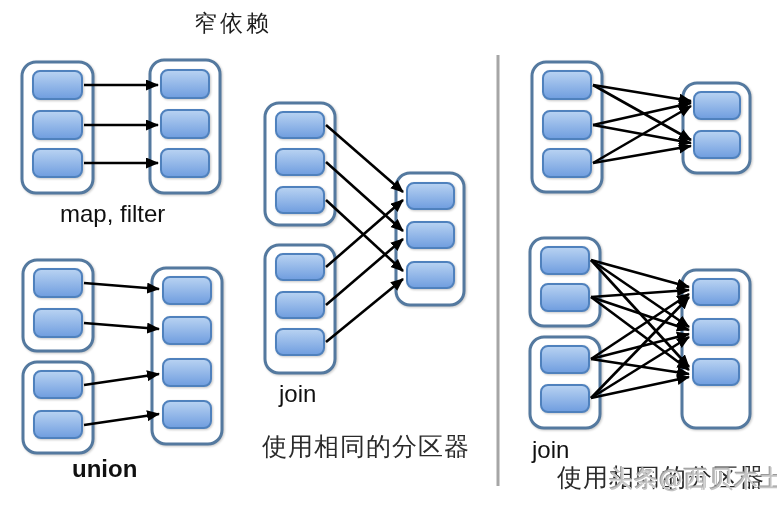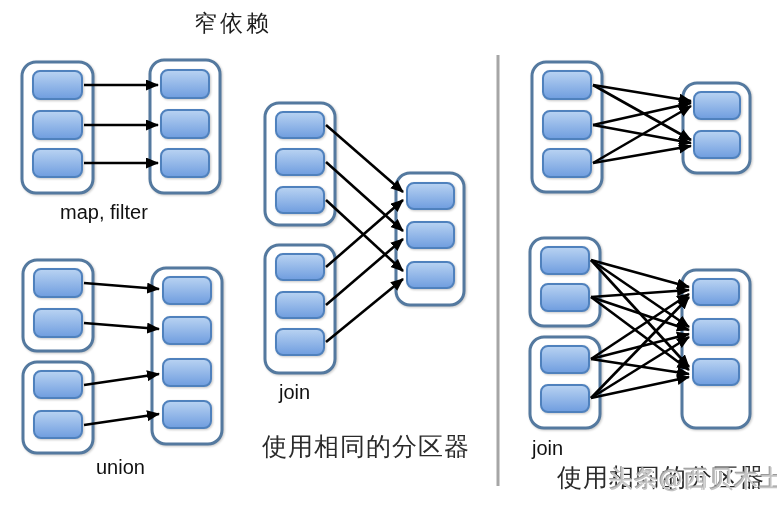--- a/index.html
+++ b/index.html
@@ -9,29 +9,29 @@
     font-family:"Liberation Sans","DejaVu Sans",sans-serif;
   }
   #stage{position:absolute;left:0;top:0;width:777px;height:496px;}
   #diagram{position:absolute;left:0;top:0;}
   .shadow{filter:drop-shadow(1.5px 1.5px 1px rgba(0,0,0,0.22));}
   .lbl{position:absolute;color:#141414;white-space:nowrap;line-height:1.1;}
   .cn-title{
     font-family:"DejaVu Serif","Liberation Serif",serif;
     font-size:23px;letter-spacing:3px;color:#1c1c1c;
   }
-  .op-label{font-size:20px;color:#101010;}
+  .op-label{font-size:24px;color:#101010;}
   .cn-caption{
     font-family:"DejaVu Serif","Liberation Serif",serif;
     font-size:25px;letter-spacing:1px;color:#2a2a2a;
   }
   #title-narrow{left:194px;top:11px;}
   #title-wide{left:601px;top:11px;}
   #lbl-map-filter{left:60px;top:201px;}
-  #lbl-union{left:96px;top:456px;}
+  #lbl-union{left:72px;top:456px;font-weight:bold;}
   #lbl-join-narrow{left:279px;top:381px;}
   #cap-join-narrow{left:262px;top:433px;}
   #lbl-groupbykey{left:569px;top:198px;font-size:23px;}
   #lbl-join-wide{left:532px;top:437px;}
   #cap-join-wide{left:557px;top:464px;}
   #watermark{
     left:609px;top:466px;
     font-family:"DejaVu Serif","Liberation Serif",serif;
     font-size:24px;letter-spacing:1px;
     color:#c3c3c3;

